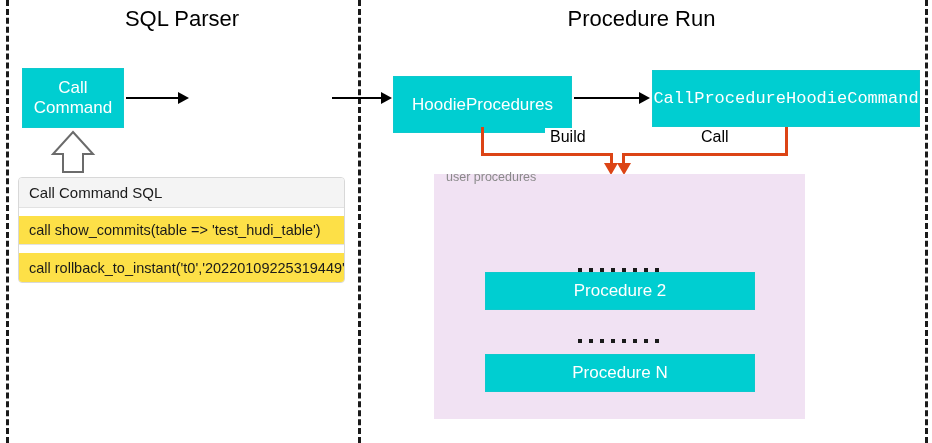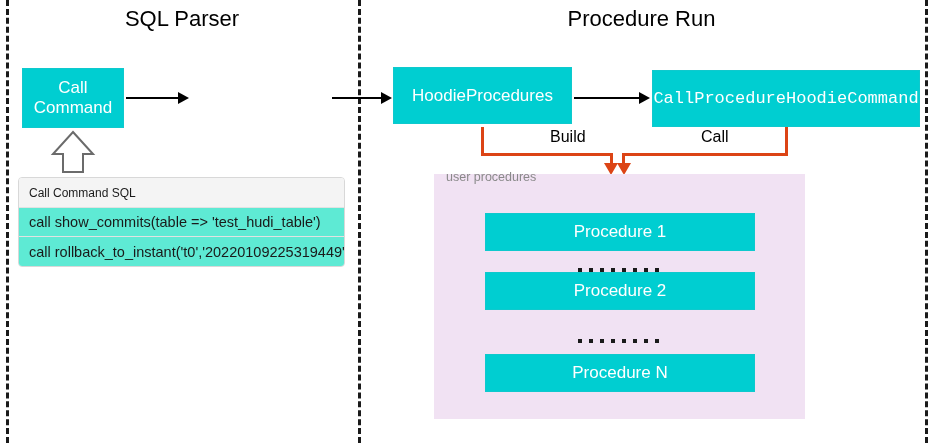--- a/index.html
+++ b/index.html
@@ -71,27 +71,28 @@
     padding: 0 10px;
     display: flex;
     align-items: center;
     font-size: 14.5px;
     color: #1a1a1a;
     white-space: nowrap;
   }
   .sqlrow.header {
     background: #f4f4f4;
     height: 30px;
-    font-size: 12px;
+    font-size: 15px;
     border-bottom: 1px solid #e2e2e2;
   }
   .sqlrow.body {
-    background: #5eead4;
+    background: #fde047;
     height: 29px;
     border-bottom: 1px solid #e2e2e2;
+    margin-top: 8px;
   }
   .sqlrow.body:last-child { border-bottom: none; }
 
   .orange-seg { position: absolute; background: #DC4415; }
   .orange-arrowhead {
     position: absolute;
     width: 0; height: 0;
     border-left: 7px solid transparent;
     border-right: 7px solid transparent;
     border-top: 12px solid #DC4415;
@@ -167,21 +168,21 @@
       <polygon points="23,2 43,24 33,24 33,42 13,42 13,24 3,24" fill="#ffffff" stroke="#6b6b6b" stroke-width="2"></polygon>
     </svg>
   </div>
 
   <div class="sqltable" style="left:18px; top:177px; width:327px;">
     <div class="sqlrow header">Call Command SQL</div>
     <div class="sqlrow body">call show_commits(table =&gt; 'test_hudi_table')</div>
     <div class="sqlrow body">call rollback_to_instant('t0','20220109225319449')</div>
   </div>
 
-  <div class="cyan-box" style="left:393px; top:67px; width:179px; height:57px;">
+  <div class="cyan-box" style="left:393px; top:76px; width:179px; height:57px;">
     <span>HoodieProcedures</span>
   </div>
 
   <div class="blk-line" style="left:574px; top:97px; width:66px;"></div>
   <div class="blk-arrowhead" style="left:639px; top:92px;"></div>
 
   <div class="cyan-box" style="left:652px; top:70px; width:268px; height:57px;font-family:Liberation Mono, monospace;">
     <span>CallProcedureHoodieCommand</span>
   </div>
 
@@ -194,23 +195,20 @@
   <div class="orange-seg" style="left:622px; top:153px; width:166px; height:3px;"></div>
   <div class="orange-seg" style="left:622px; top:153px; width:3px; height:15px;"></div>
   <div class="orange-arrowhead" style="left:617px; top:163px;"></div>
 
   <div class="edge-label" style="left:545px; top:128px;">Build</div>
   <div class="edge-label" style="left:696px; top:128px;">Call</div>
 
   <div class="purple-panel" style="left:434px; top:174px; width:371px; height:245px;"></div>
   <div class="panel-caption" style="left:446px; top:170px;">user procedures</div>
 
-  <div class="proc-bar" style="left:485px; top:213px; width:270px; height:38px;">
-    <span>Procedure 1</span>
-  </div>
 
   <div class="dots" style="left:578px; top:268px;">
     <i></i>
       <i></i>
       <i></i>
       <i></i>
       <i></i>
       <i></i>
       <i></i>
       <i></i>

